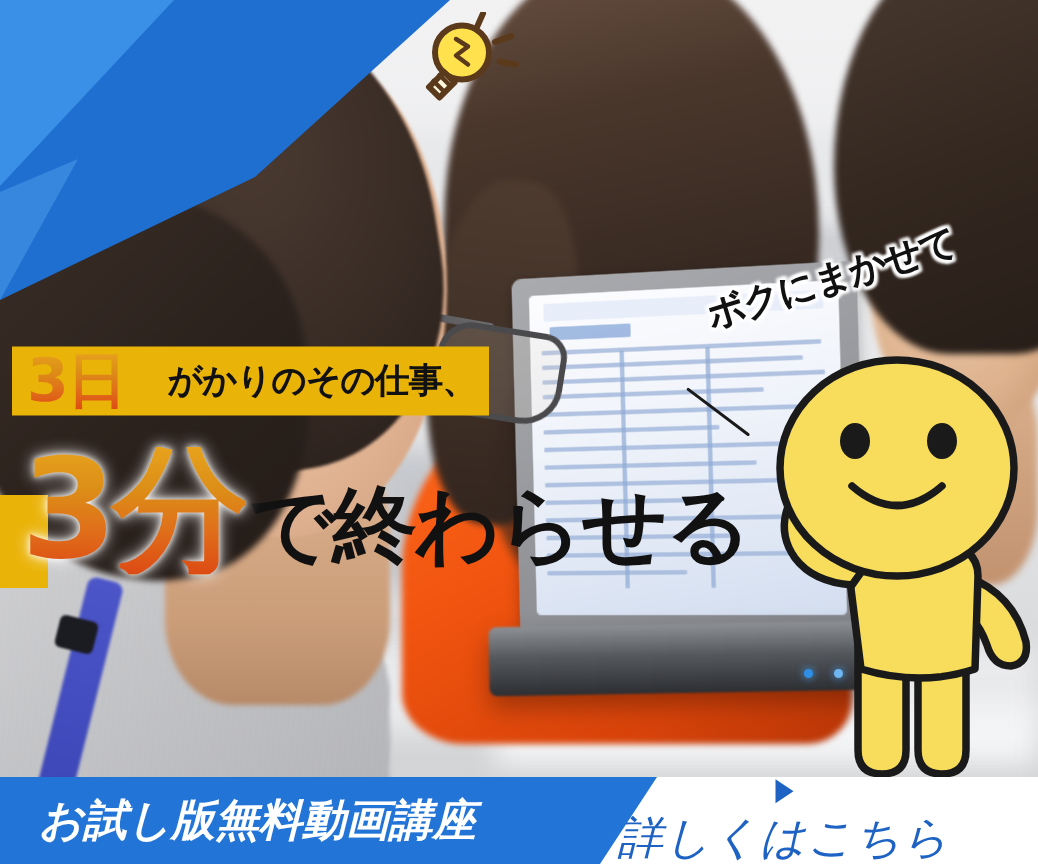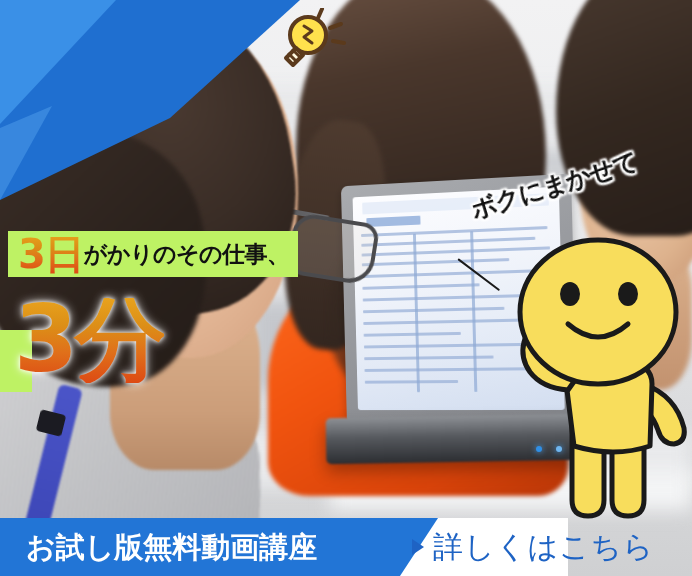--- a/index.html
+++ b/index.html
@@ -164,21 +164,21 @@
   }
   .lt-led{position:absolute;top:266px;width:6px;height:6px;border-radius:50%;background:#2f8fe6;box-shadow:0 0 6px #49a4f5;}
 
   
   .bulb{position:absolute;left:262px;top:8px;width:84px;height:66px;}
 
   
   .corner-wedge{position:absolute;left:0;top:0;width:300px;height:200px;pointer-events:none;}
 
   
-  .copybar{position:absolute;background:#bef264;display:flex;align-items:center;white-space:nowrap;}
+  .copybar{position:absolute;background:#eab308;display:flex;align-items:center;white-space:nowrap;gap:28px;}
   .cb1{left:8px;top:231px;height:46px;padding:0 8px 0 10px;}
   .cb2{left:0px;top:330px;height:62px;padding:0 10px 0 22px;}
   .cb3{left:8px;top:420px;height:56px;padding:0 12px 0 16px;}
 
   .jp{font-family:"DejaVu Sans","Liberation Sans",sans-serif;font-weight:700;line-height:1;}
 
   .num-grad{
     background:linear-gradient(180deg,#e8a21d 0%,#dc8f17 32%,#e0701a 64%,#dd4a14 100%);
     -webkit-background-clip:text;background-clip:text;color:transparent;
     -webkit-text-fill-color:transparent;
@@ -207,34 +207,34 @@
   .speech-tail{
     position:absolute;left:458px;top:258px;width:52px;height:2px;
     background:#1a1a1a;transform:rotate(37deg);transform-origin:left center;z-index:8;
     border-radius:2px;
   }
 
   
   .mascot{position:absolute;left:494px;top:232px;width:200px;height:290px;z-index:7;}
 
   
-  .cta{position:absolute;left:0;bottom:0;width:568px;height:58px;z-index:9;}
+  .cta{position:absolute;left:0;bottom:0;width:692px;height:58px;z-index:9;font-style:italic;}
   .cta-white{position:absolute;inset:0;background:#ffffff;}
   .cta-blue{
     position:absolute;left:0;top:0;width:438px;height:58px;background:#2275d6;
     clip-path:polygon(0 0,438px 0,400px 58px,0 58px);
   }
   .cta-blue-txt{
     position:absolute;left:26px;top:50%;transform:translateY(-50%);
     color:#fff;font-size:29px;font-weight:700;letter-spacing:0px;white-space:nowrap;
   }
   .cta-link{
     position:absolute;left:412px;top:50%;transform:translateY(-50%);
     color:#1e63c4;font-size:30px;font-weight:500;letter-spacing:1px;
-    display:flex;align-items:center;gap:9px;white-space:nowrap;
+    display:flex;align-items:center;gap:9px;white-space:nowrap;flex-direction:column;
   }
   .tri{width:0;height:0;border-left:12px solid #1e63c4;border-top:8px solid transparent;border-bottom:8px solid transparent;}
 </style>
 </head>
 <body>
 
 <div id="banner">
 
   <div class="photo">
     <div class="bg-room"></div>
@@ -317,20 +317,21 @@
   </svg>
 
   <div class="copybar cb1">
     <span class="jp line1-num num-grad">3日</span>
     <span class="jp line1-rest">がかりのその仕事、</span>
   </div>
 
   <div class="copybar cb2"></div>
   <div class="line2-wrap">
     <span class="jp line2-num num-grad">3分</span>
+    <span class="jp line2-rest">で終わらせる</span>
   </div>
 
 
   <div class="speech jp">ボクにまかせて</div>
   <div class="speech-tail"></div>
 
   <svg class="mascot" viewBox="0 0 200 290">
     <g fill="#f8dd5c" stroke="#1a1a1a" stroke-width="5" stroke-linejoin="round" stroke-linecap="round">
 
       <path d="M78 196 L78 268 Q78 284 94 284 Q110 284 110 268 L110 212 Z"></path>

